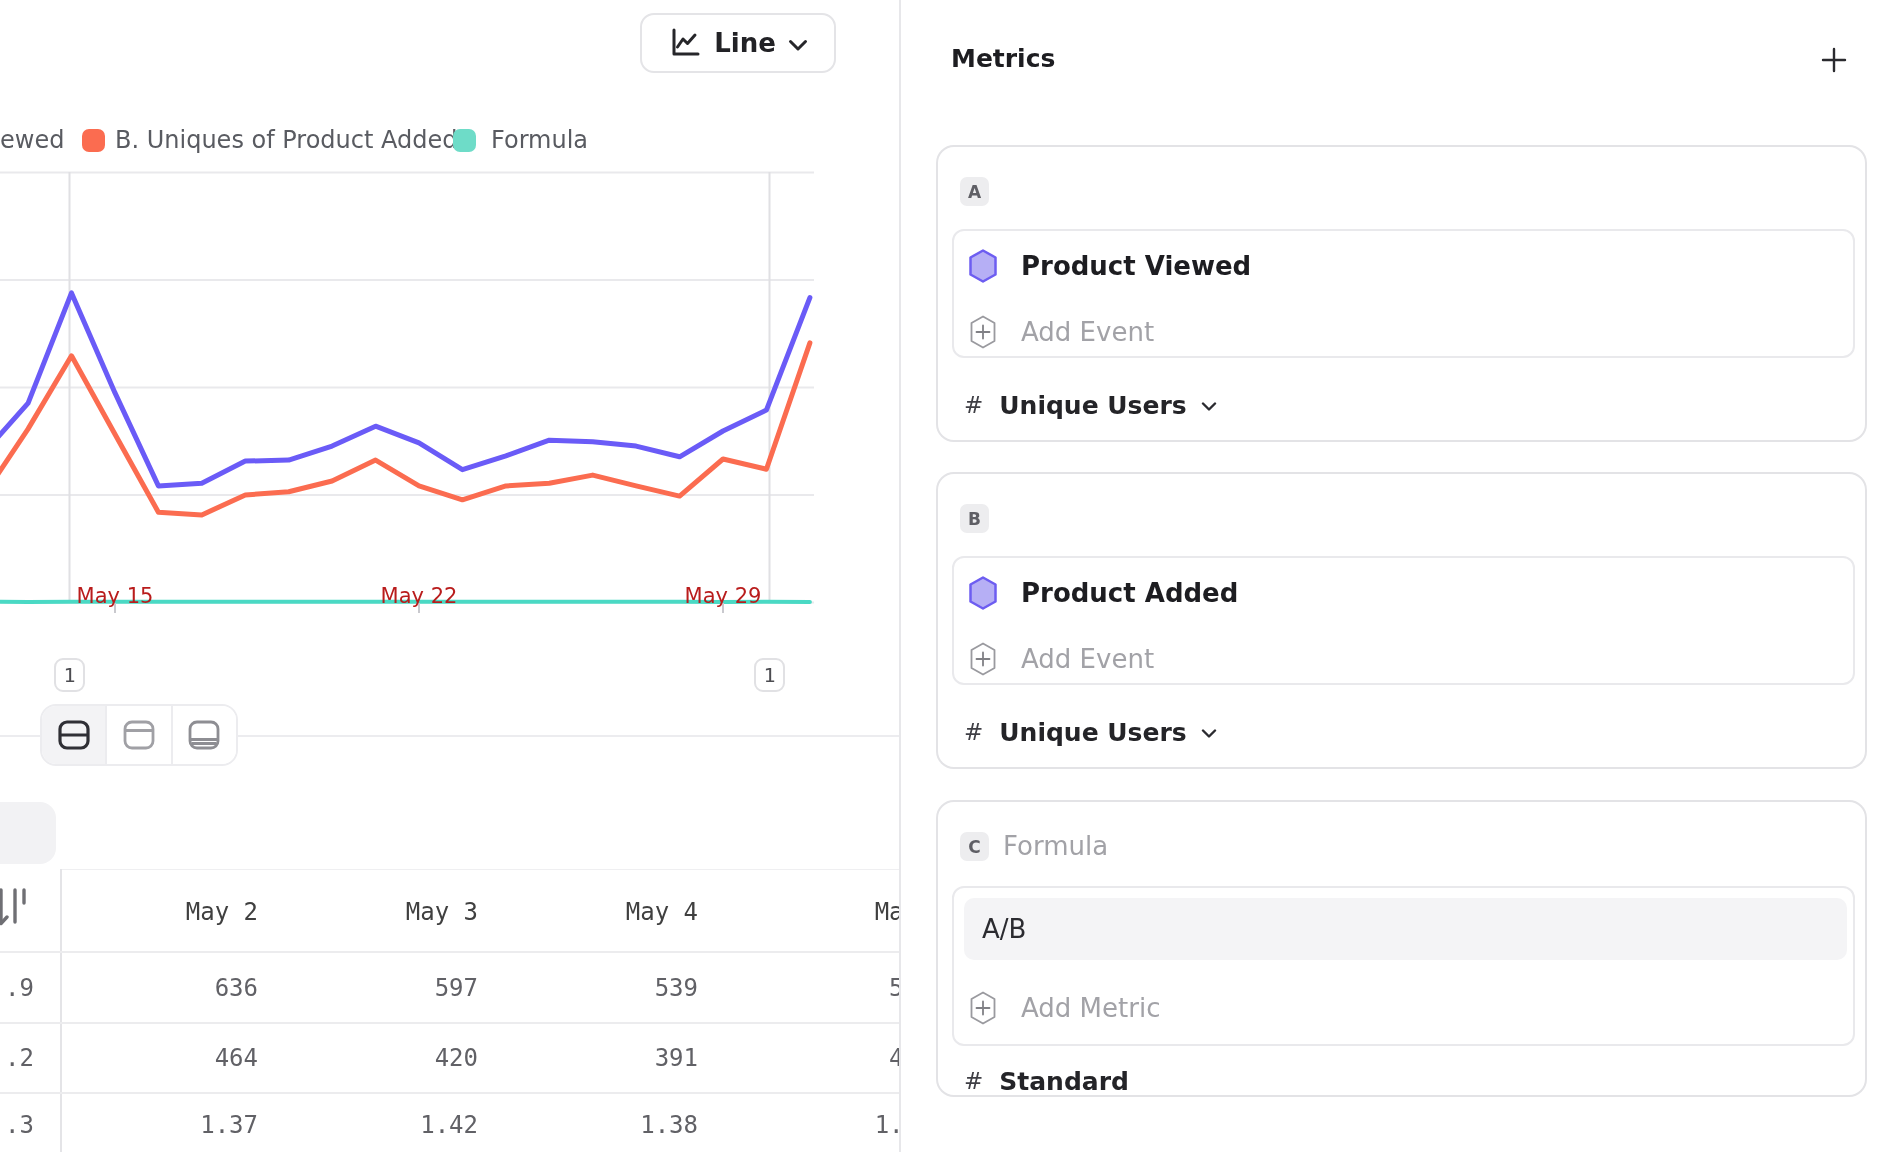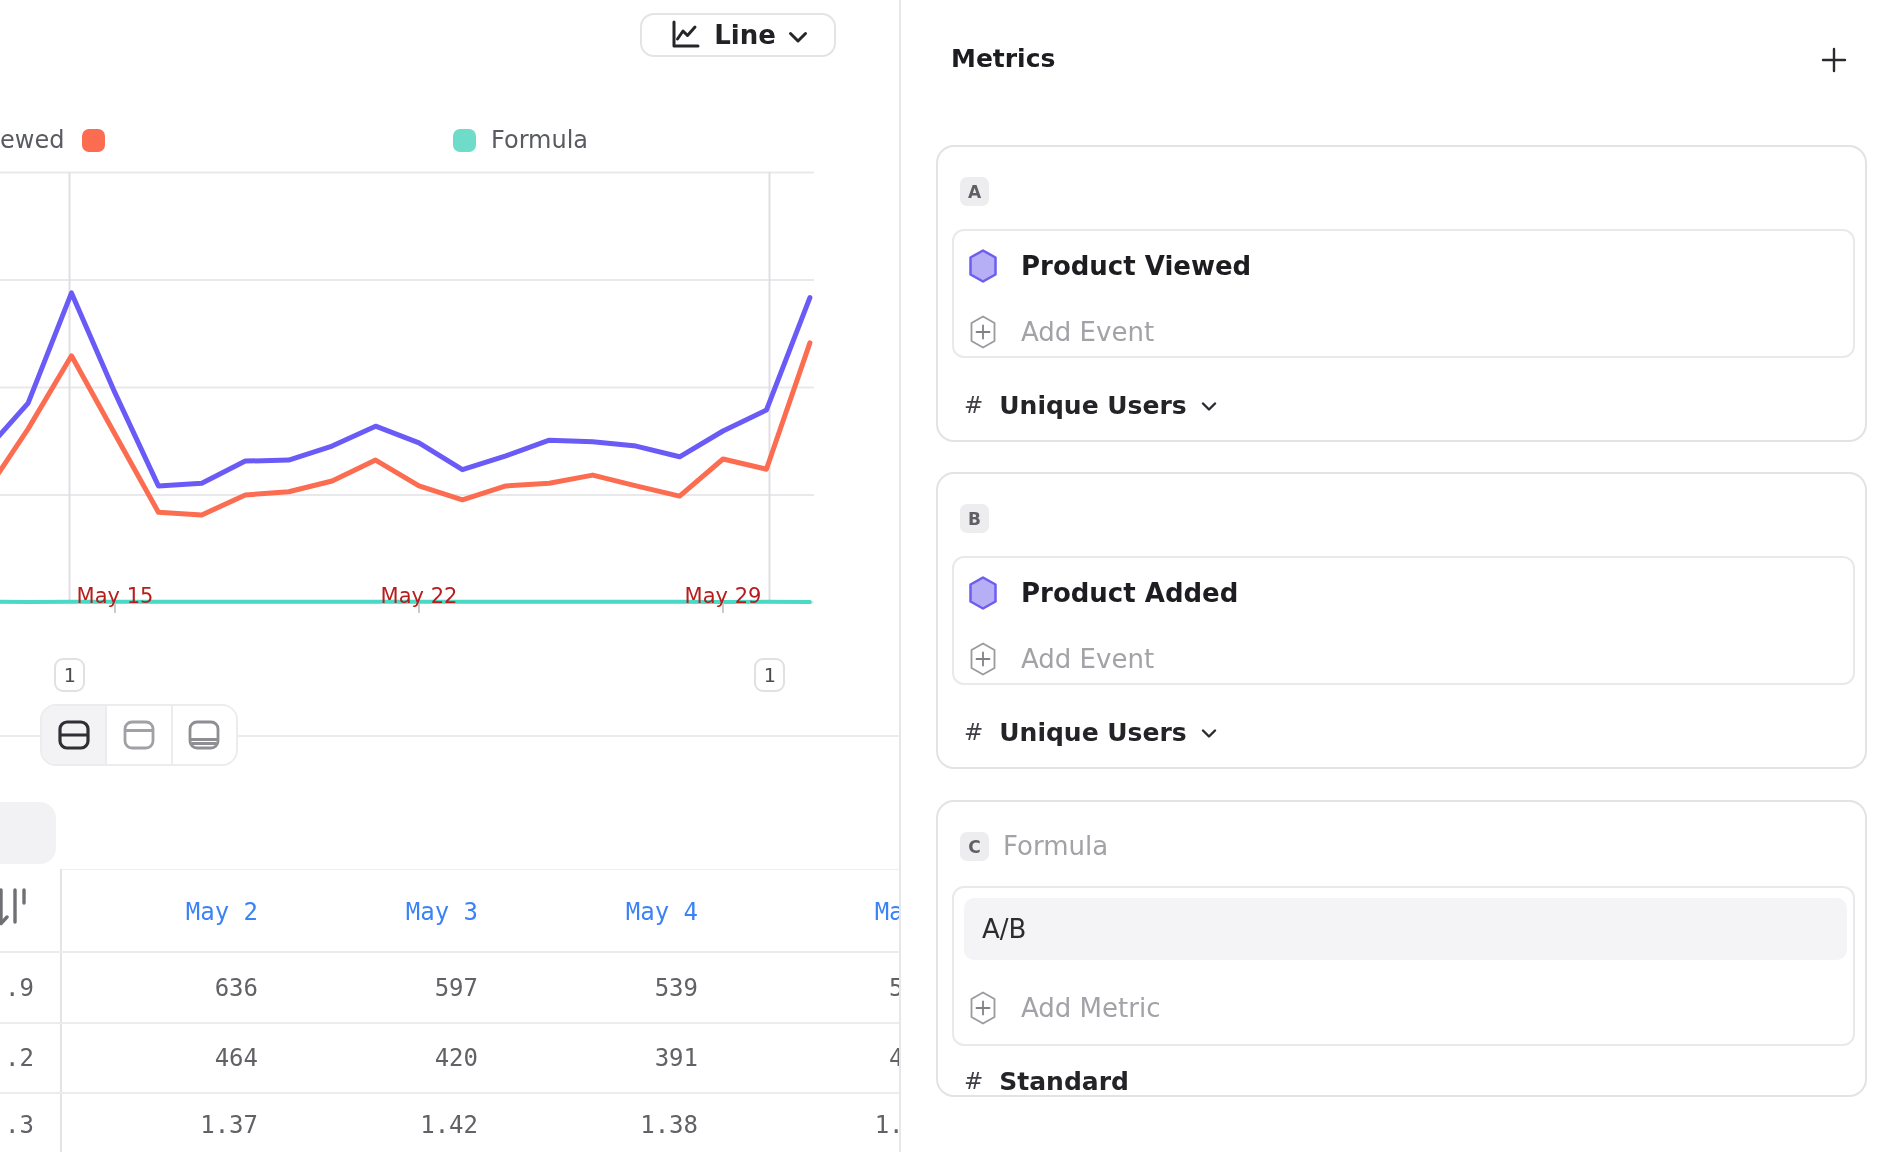--- a/index.html
+++ b/index.html
@@ -3,21 +3,21 @@
 <meta charset="utf-8">
 <style>
   * { margin:0; padding:0; box-sizing:border-box; }
   html,body { width:1898px; height:1152px; background:#ffffff; overflow:hidden;
               font-family:"DejaVu Sans","Liberation Sans",sans-serif; }
   .left-panel { position:absolute; left:0; top:0; width:899px; height:1152px; background:#fff; overflow:hidden; }
   .right-panel { position:absolute; left:899px; top:0; width:999px; height:1152px; background:#fff;
                  border-left:2px solid #e7e7ea; overflow:hidden; }
 
   
-  .line-btn { position:absolute; left:640px; top:13px; width:196px; height:44px;
+  .line-btn { position:absolute; left:640px; top:13px; width:196px; height:60px;
               border:2px solid #e4e4e7; border-radius:14px; background:#fff;
               display:flex; align-items:center; justify-content:center; gap:12px; cursor:pointer; }
   .line-btn-label { font-size:26px; font-weight:700; color:#222226; }
 
   
   .legend { position:absolute; left:0; top:126px; width:803px; height:30px; }
   .legend-label { position:absolute; top:0; font-size:24px; color:#595b61; line-height:28px; white-space:nowrap; }
   .swatch { position:absolute; top:3px; width:23px; height:23px; border-radius:7px; }
   .sw-b { left:82px; background:#fb6c50; }
   .sw-c { left:453px; background:#6edcc8; }
@@ -45,21 +45,21 @@
 
   
   .chip { position:absolute; left:-28px; top:802px; width:84px; height:62px; background:#f2f2f4; border-radius:16px; }
 
   
   .mono { font-family:"DejaVu Sans Mono","Liberation Mono",monospace; }
   .tbl-col-border { position:absolute; left:60px; top:869px; width:2px; height:283px; background:#e4e4e7; }
   .tbl-head-top { position:absolute; left:60px; top:869px; width:839px; height:1px; background:#efeff1; }
   .tbl-row-border { position:absolute; left:0; width:899px; height:2px; background:#ececee; }
   .tcell { position:absolute; width:200px; text-align:right; font-size:24px; line-height:28px; }
-  .th { color:#3b82f6; }
+  .th { color:#404040; }
   .td { color:#616166; }
   .tpart { position:absolute; width:94px; left:-60px; text-align:right; font-size:24px; line-height:28px; color:#616166; }
   .sort-icon { position:absolute; left:-8px; top:886px; }
 
   
   .metrics-title { position:absolute; left:50px; top:44px; font-size:25px; font-weight:700; color:#1d1d21; }
   .panel-plus { position:absolute; left:918px; top:45px; cursor:pointer; }
   .metric-card { position:absolute; left:35px; width:931px; height:297px; background:#fff;
                  border:2px solid #e3e3e6; border-radius:18px; }
   .card-a { top:145px; } .card-b { top:472px; } .card-c { top:800px; }
@@ -96,20 +96,21 @@
     </svg>
     <span class="line-btn-label">Line</span>
     <svg width="20" height="13" viewBox="0 0 20 13" style="margin-top:4px">
       <path d="M2.5 2.5 L10 10 L17.5 2.5" fill="none" stroke="#26262a" stroke-width="3" stroke-linecap="round" stroke-linejoin="round"></path>
     </svg>
   </div>
 
   <div class="legend">
     <span class="legend-label lg-a">ewed</span>
     <span class="swatch sw-b"></span>
+    <span class="legend-label lg-b">B. Uniques of Product Added</span>
     <span class="swatch sw-c"></span>
     <span class="legend-label lg-c">Formula</span>
   </div>
 
   <svg id="chart-svg" viewBox="0 170 814 440">
     <g>
       <line class="gridline" x1="0" y1="172.5" x2="814" y2="172.5"></line>
       <line class="gridline" x1="0" y1="280" x2="814" y2="280"></line>
       <line class="gridline" x1="0" y1="387.5" x2="814" y2="387.5"></line>
       <line class="gridline" x1="0" y1="495" x2="814" y2="495"></line>

